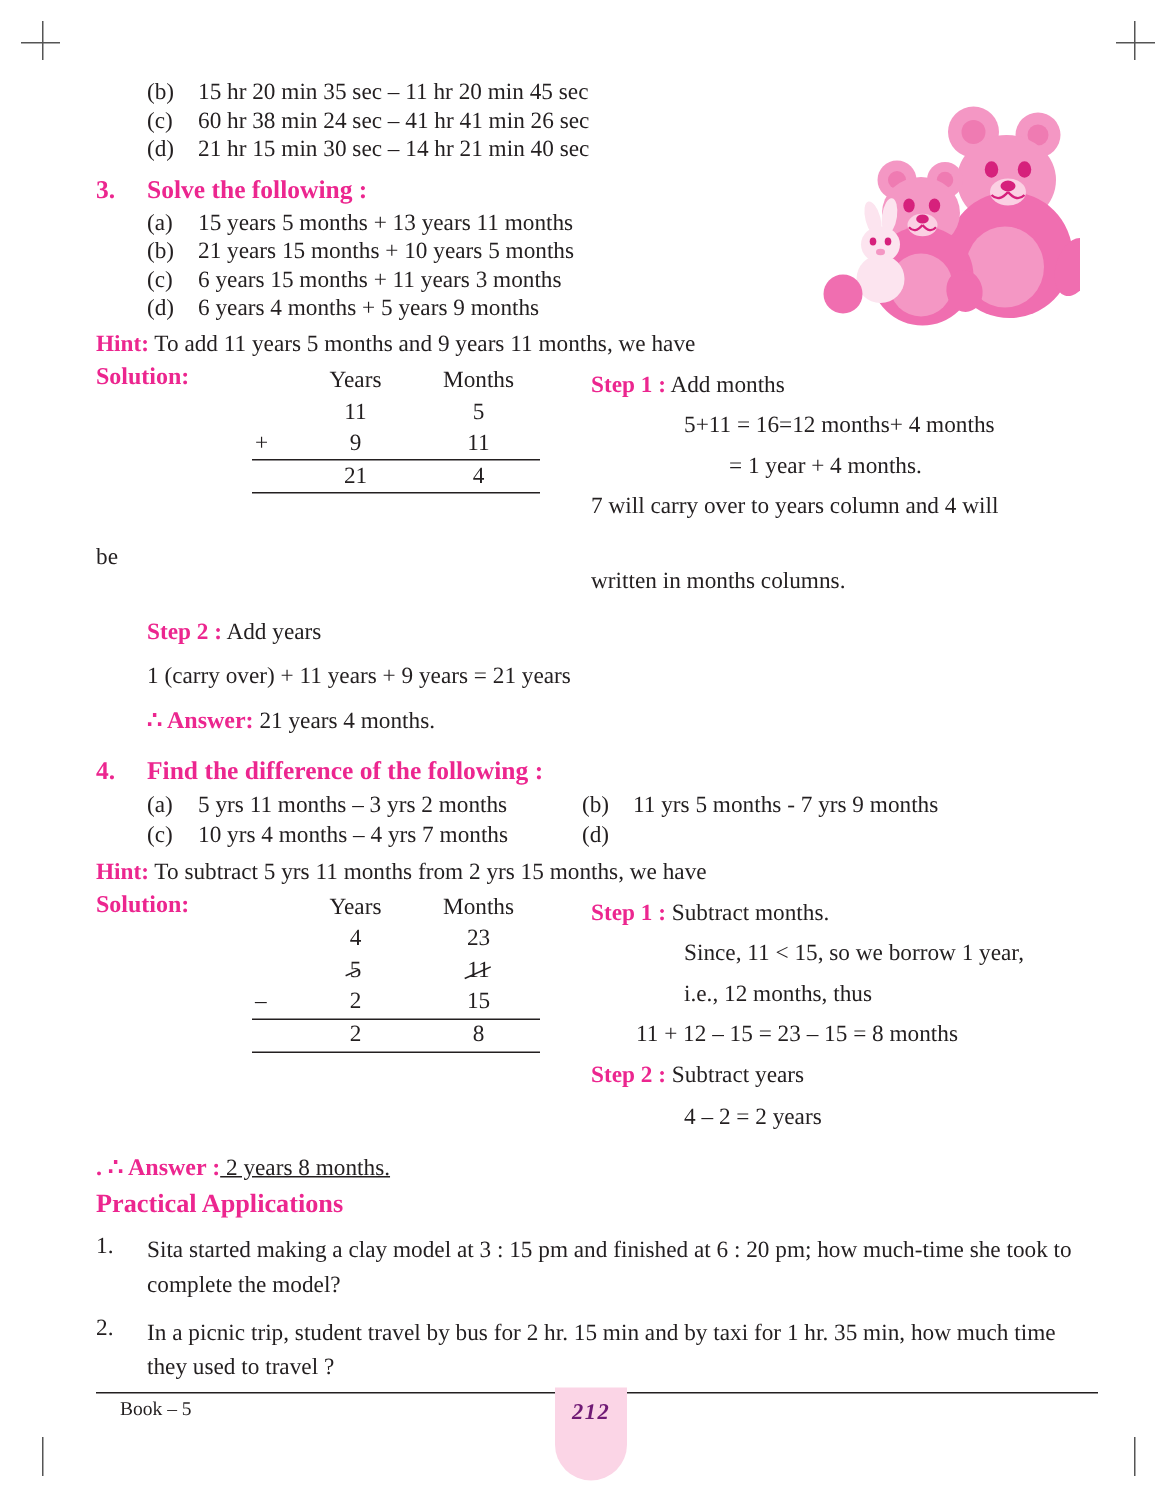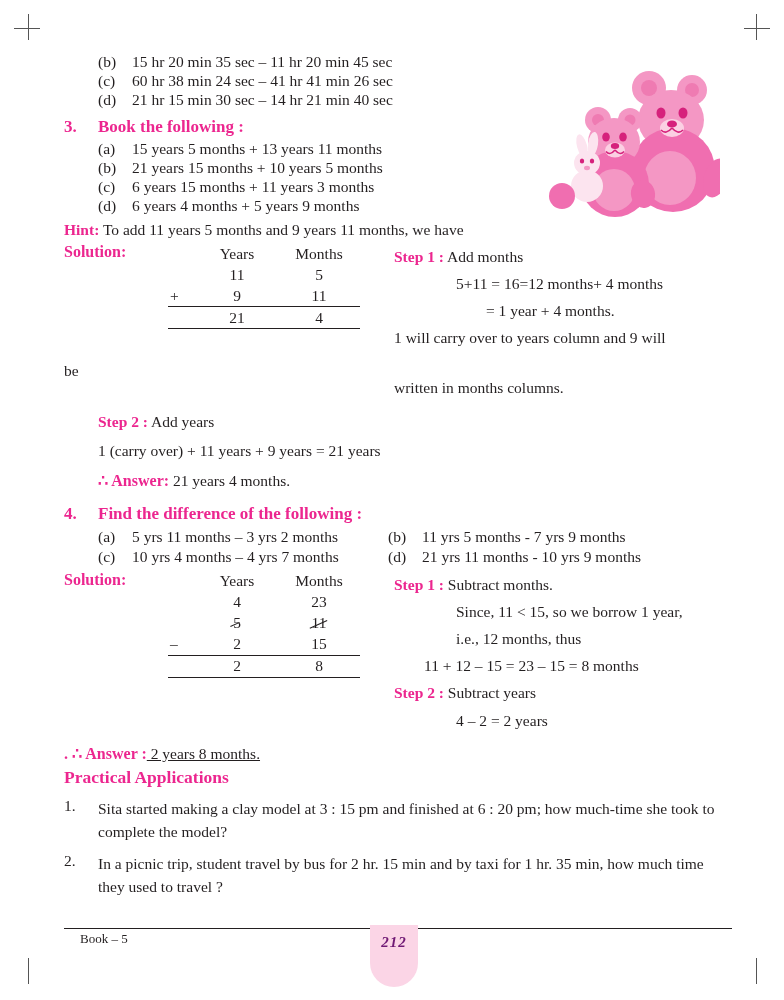--- a/index.html
+++ b/index.html
@@ -142,21 +142,21 @@
         <div class="body">60 hr 38 min 24 sec – 41 hr 41 min 26 sec</div>
       </div>
       <div class="item">
         <div class="tag" style="padding-left:34px;width:34px;">(d)</div>
         <div class="body">21 hr 15 min 30 sec – 14 hr 21 min 40 sec</div>
       </div>
     </div>
 
     <div class="q-head">
       <div class="n">3.</div>
-      <div class="t">Book the following :</div>
+      <div class="t">Solve the following :</div>
     </div>
 
     <div>
       <div class="item">
         <div class="tag" style="padding-left:34px;width:34px;">(a)</div>
         <div class="body">15 years 5 months + 13 years 11 months</div>
       </div>
       <div class="item">
         <div class="tag" style="padding-left:34px;width:34px;">(b)</div>
         <div class="body">21 years 15 months + 10 years 5 months</div>
@@ -211,21 +211,21 @@
         </div>
         <div style="font-size:15.5px;margin-top:8px;">be</div>
       </div>
 
       <div class="right-col">
         <div>
           <span class="step">Step 1 :</span><span> Add months</span>
         </div>
         <div class="indent2">5+11 = 16=12 months+ 4 months</div>
         <div class="indent3">= 1 year + 4 months.</div>
-        <div>1 will carry over to years column and 9 will</div>
+        <div>7 will carry over to years column and 4 will</div>
         <div style="margin-top:22px;">written in months columns.</div>
       </div>
     </div>
 
     <div style="margin-top:6px;">
       <div class="indent1" style="font-size:15.5px;line-height:1.9;">
         <span class="step">Step 2 :</span><span> Add years</span>
       </div>
       <div class="indent1" style="font-size:15.5px;line-height:1.9;">1 (carry over) + 11 years + 9 years = 21 years</div>
       <div class="indent1" style="font-size:15.5px;line-height:1.9;">
@@ -256,26 +256,28 @@
       <div class="sub-two">
         <div class="c1">
           <div class="item">
             <div class="tag" style="padding-left:34px;width:34px;">(c)</div>
             <div class="body">10 yrs 4 months – 4 yrs 7 months</div>
           </div>
         </div>
         <div class="c2">
           <div class="item">
             <div class="tag" style="padding-left:6px;width:34px;">(d)</div>
-            <div class="body">21 yrs 11 months - 10 yrs 9 months</div>
           </div>
         </div>
       </div>
     </div>
 
+    <div class="hint">
+      <span class="pink bold">Hint:</span><span> To subtract 5 yrs 11 months from 2 yrs 15 months, we have</span>
+    </div>
 
     <div class="two-col">
       <div class="left-col">
         <span class="sol-label">Solution:</span>
         <div class="calc">
           <table>
             <tbody>
                 <tr>
               <td class="op"></td>
               <td class="yr">Years</td>

